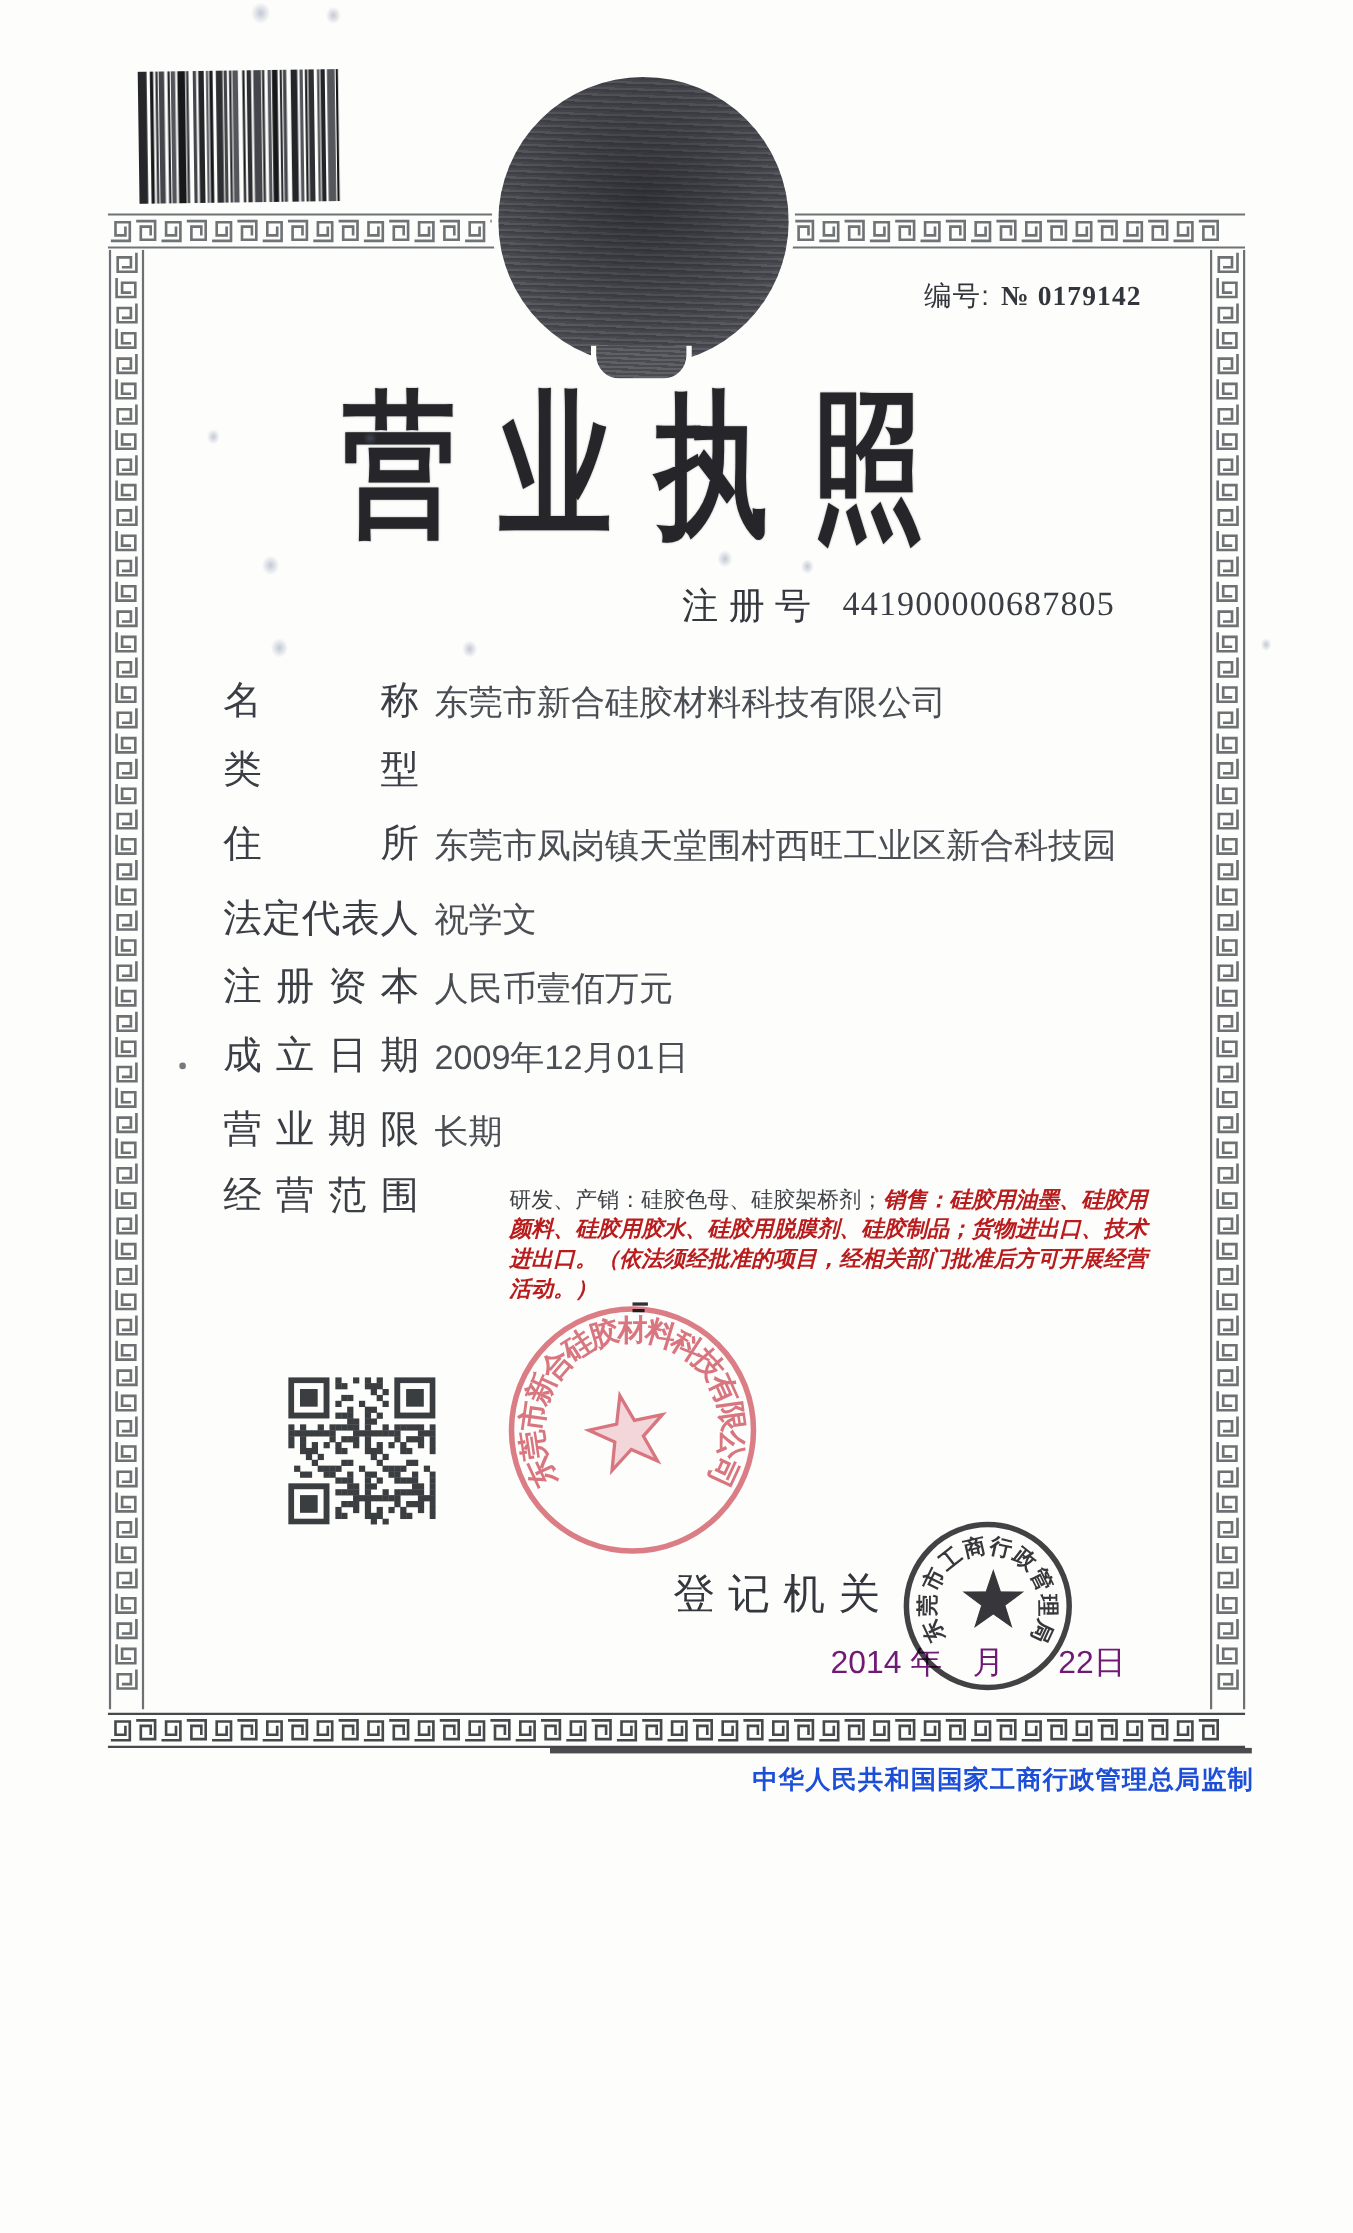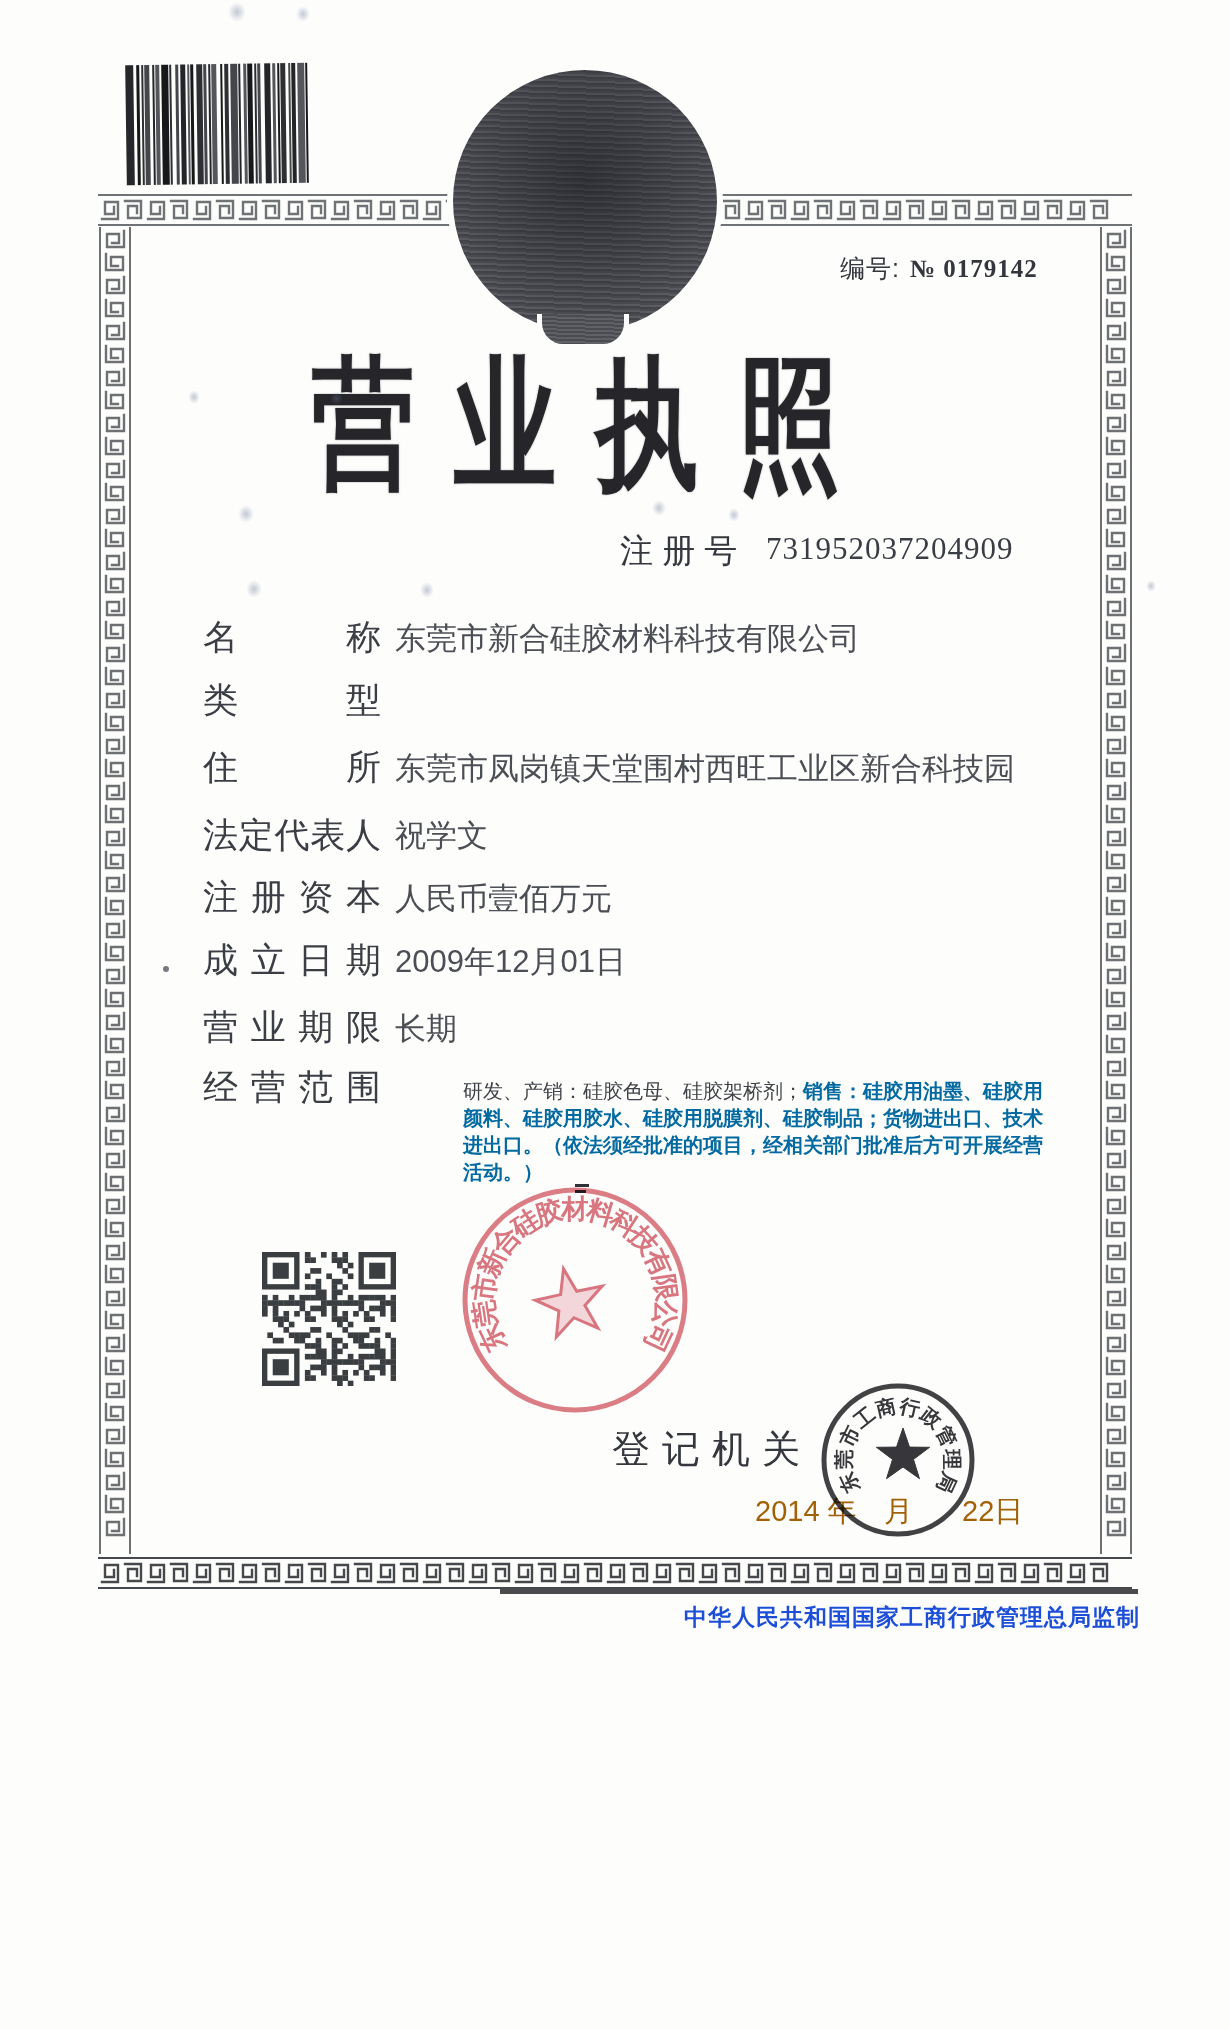--- a/index.html
+++ b/index.html
@@ -30,31 +30,31 @@
   
   .regline{position:absolute;left:620px;top:529px;font-size:33px;color:#34373d;}
   .regline .num{font-family:"Liberation Serif",serif;font-size:31px;letter-spacing:1px;
                 position:absolute;left:146px;top:2px;white-space:nowrap;color:#3a3d44;}
   
   .row-label{position:absolute;left:203px;width:178px;font-size:35px;color:#3b3e44;
              text-align:justify;text-align-last:justify;letter-spacing:0;line-height:40px;}
   .row-value{position:absolute;left:395px;font-size:31px;color:#4b4e54;white-space:nowrap;line-height:40px;}
   .scope{position:absolute;left:463px;top:1078px;width:592px;font-size:20px;line-height:27px;
          color:#3f4246;white-space:normal;}
-  .scope b{color:#0369a1;}
+  .scope b{color:#b91c1c;font-style:italic;}
   
   .qr{position:absolute;left:262px;top:1252px;width:134px;height:134px;}
   
   .company-seal{position:absolute;left:457px;top:1182px;width:236px;height:236px;opacity:.88;
                 mix-blend-mode:multiply;z-index:6;}
   .registry-seal{position:absolute;left:818px;top:1380px;width:160px;height:160px;opacity:.92;
                  mix-blend-mode:multiply;z-index:6;}
   
   .regauth{position:absolute;left:612px;top:1424px;font-size:38px;letter-spacing:12px;color:#34373d;}
-  .dateline span{position:absolute;font-size:29px;color:#a16207;white-space:nowrap;}
+  .dateline span{position:absolute;font-size:29px;color:#701a75;white-space:nowrap;}
   
   .footer-left{position:absolute;left:94px;top:1608px;font-size:18px;color:#4a4d52;}
   .footer-left .url{font-family:"DejaVu Sans Mono",monospace;font-size:16px;letter-spacing:.5px;}
   .footer-right{position:absolute;left:684px;top:1602px;font-size:23px;font-weight:600;
                 letter-spacing:1px;color:#1d4ed8;}
   .heavy-line{position:absolute;left:500px;top:1589px;width:638px;height:5px;background:#1f1f22;opacity:.8;}
   
   .smudge{position:absolute;border-radius:50%;
           background:radial-gradient(rgba(100,115,145,.38),rgba(100,115,145,0) 70%);}
   .dot{position:absolute;width:6px;height:6px;border-radius:50%;background:#55585e;opacity:.8;}
@@ -134,21 +134,21 @@
 
   <div class="title">
     <span>营</span>
     <span>业</span>
     <span>执</span>
     <span>照</span>
   </div>
 
   <div class="regline">
     <span>注 册 号</span>
-    <span class="num">731952037204909</span>
+    <span class="num">441900000687805</span>
   </div>
 
   <div class="row-label" style="top:617px;">名称</div>
   <div class="row-value" style="top:619px;">东莞市新合硅胶材料科技有限公司</div>
   <div class="row-label" style="top:680px;">类型</div>
   <div class="row-label" style="top:747px;">住所</div>
   <div class="row-value" style="top:749px;">东莞市凤岗镇天堂围村西旺工业区新合科技园</div>
   <div class="row-label" style="top:815px;">法定代表人</div>
   <div class="row-value" style="top:816px;text-align:center;">祝学文</div>
   <div class="row-label" style="top:877px;">注册资本</div>

